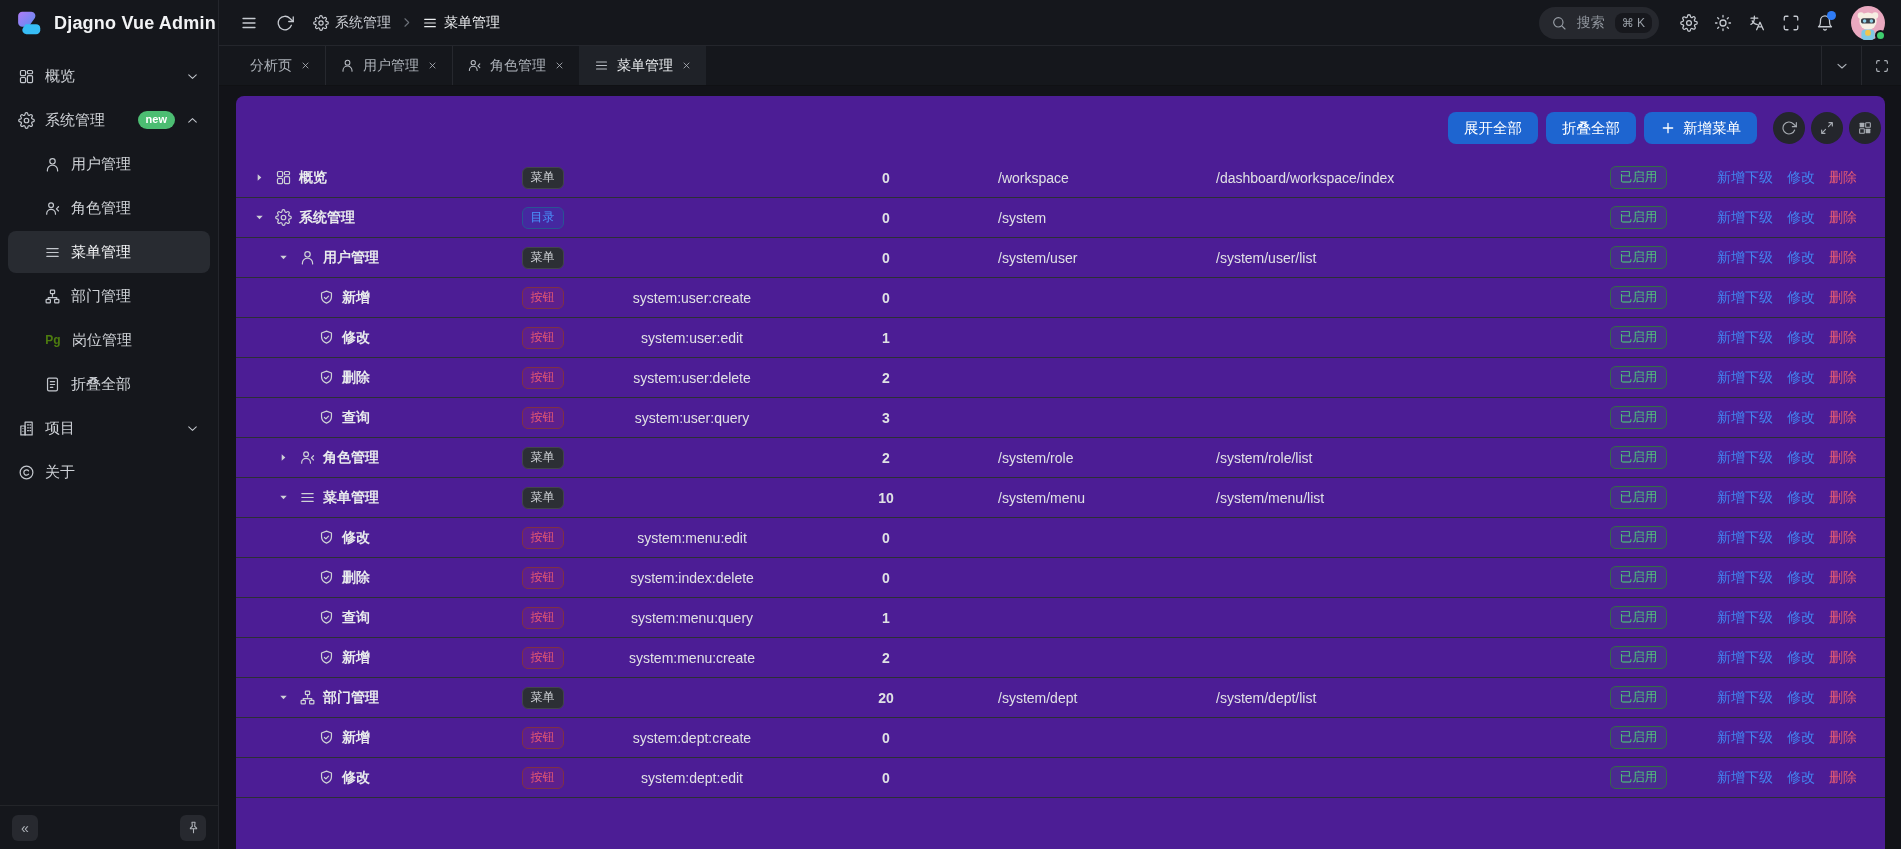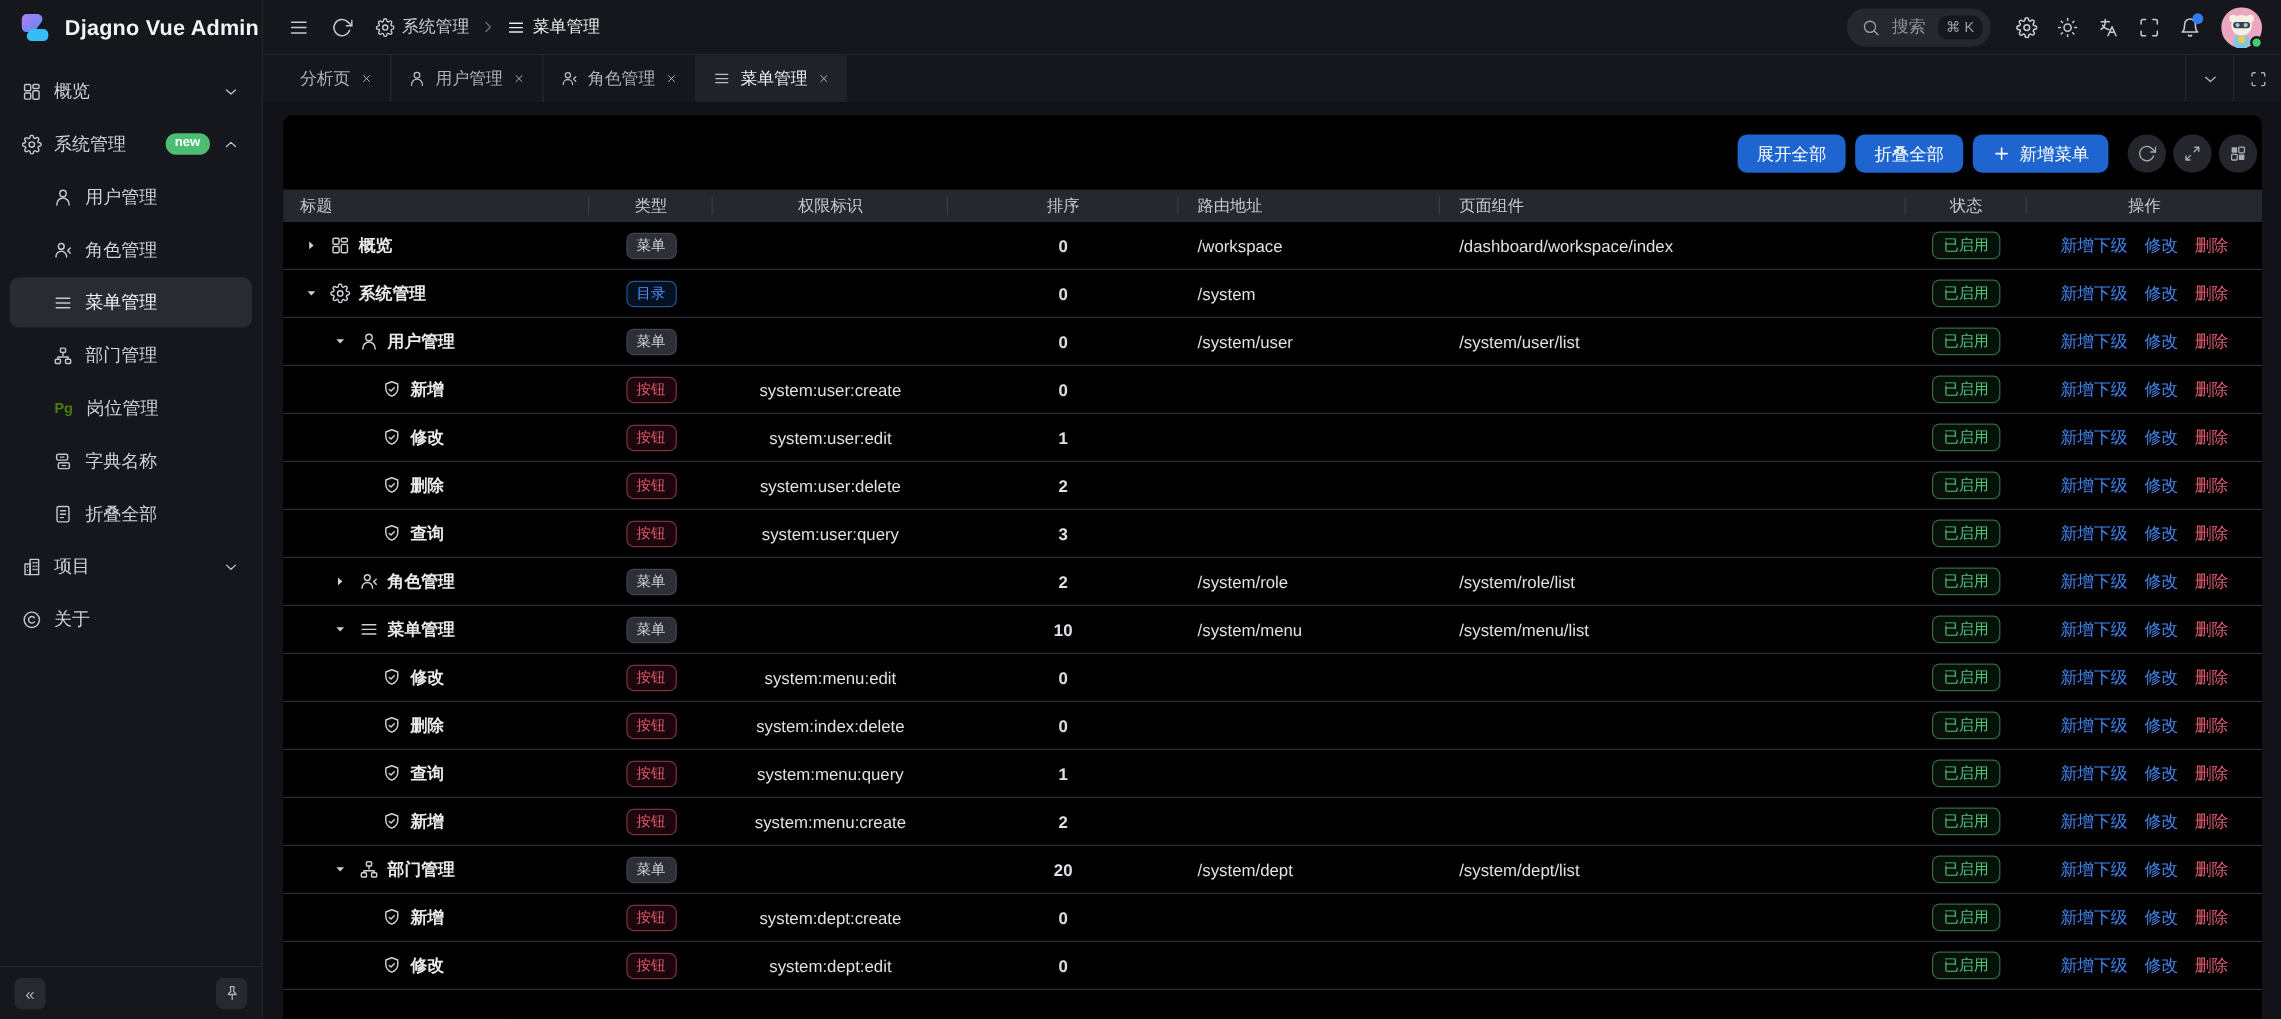--- a/index.html
+++ b/index.html
@@ -65,21 +65,21 @@
   .tab .ic { color:#b9bdc4; }
   .tab.active { background:#1f2228; color:#eceef0; border-left-color:transparent; }
   .tab-close { color:#8d9299; font-size:12px; display:flex; align-items:center; cursor:pointer; }
   .tab-actions { display:flex; }
   .tab-action { width:40px; border-left:1px solid #26282e; display:flex; align-items:center;
     justify-content:center; color:#aeb3ba; cursor:pointer; background:transparent; border-top:none;
     border-right:none; border-bottom:none; }
 
   
   .content { flex:1; background:#121318; padding:10px 16px 0 17px; min-height:0; }
-  .card { background:#000000; border-radius:8px 8px 0 0; height:100%; display:flex; flex-direction:column; }
+  .card { background:#4c1d95; border-radius:8px 8px 0 0; height:100%; display:flex; flex-direction:column; }
   .toolbar { display:flex; align-items:center; justify-content:flex-end; gap:8px;
     padding:16px 4px 14px 16px; }
   .btn-primary { height:32px; background:#1e65d0; color:#fff; border:none; border-radius:8px;
     padding:0 16px; font-size:14.5px; font-weight:500; display:flex; align-items:center; gap:7px;
     cursor:pointer; font-family:inherit; }
   .tool-icons { display:flex; align-items:center; gap:6px; margin-left:8px; }
   .icon-circle { width:32px; height:32px; border-radius:50%; background:#24262c; border:none;
     color:#a7acb3; display:flex; align-items:center; justify-content:center; cursor:pointer; }
 
   
@@ -206,30 +206,20 @@
               <rect x="3" y="16" width="6" height="5" rx="1"></rect>
               <rect x="15" y="16" width="6" height="5" rx="1"></rect>
               <path d="M12 8v3.5M6 16v-2.5h12V16M12 11.5v0"></path>
             </svg>
           </span>
           <span class="side-label">部门管理</span>
         </div>
         <div class="side-item lvl1">
           <span class="txt-icon">Pg</span>
           <span class="side-label">岗位管理</span>
-        </div>
-        <div class="side-item lvl1">
-          <span class="ic ic-17">
-            <svg viewBox="0 0 24 24" fill="none" stroke="currentColor" stroke-width="1.7" stroke-linecap="round" stroke-linejoin="round">
-              <rect x="4.5" y="3.5" width="13" height="7" rx="2"></rect>
-              <rect x="6.5" y="13.5" width="13" height="7" rx="2"></rect>
-              <path d="M9 7h4M11 17h4"></path>
-            </svg>
-          </span>
-          <span class="side-label">字典名称</span>
         </div>
         <div class="side-item lvl1">
           <span class="ic ic-17">
             <svg viewBox="0 0 24 24" fill="none" stroke="currentColor" stroke-width="1.7" stroke-linecap="round" stroke-linejoin="round">
               <rect x="5" y="3" width="14" height="18" rx="2"></rect>
               <path d="M9 8h6M9 12h6M9 16h3.5"></path>
             </svg>
           </span>
           <span class="side-label">折叠全部</span>
         </div>
@@ -496,30 +486,20 @@
                     <rect x="4" y="4" width="7" height="7" rx="1"></rect>
                     <rect x="13" y="4" width="7" height="7" rx="1" fill="none" stroke="currentColor" stroke-width="1.6"></rect>
                     <rect x="4" y="13" width="7" height="7" rx="1" fill="none" stroke="currentColor" stroke-width="1.6"></rect>
                     <rect x="13" y="13" width="7" height="7" rx="1"></rect>
                   </svg>
                 </span>
             </button>
           </div>
         </div>
         <div class="table">
-          <div class="tgrid thead" id="thead">
-              <div class="th al">标题</div>
-              <div class="th ">类型</div>
-              <div class="th ">权限标识</div>
-              <div class="th ">排序</div>
-              <div class="th al2">路由地址</div>
-              <div class="th al2">页面组件</div>
-              <div class="th ">状态</div>
-              <div class="th ">操作</div>
-            </div>
           <div id="tbody">
               <div class="tgrid trow">
                 <div class="td td-title pad0">
                   <span class="arrow-box ic ic-11">
                     <svg viewBox="0 0 24 24" fill="currentColor" stroke="none">
                       <path d="M8 5l8 7-8 7z"></path>
                     </svg>
                   </span>
                   <span class="ic ic-17">
                     <svg viewBox="0 0 24 24" fill="none" stroke="currentColor" stroke-width="1.7" stroke-linecap="round" stroke-linejoin="round">

